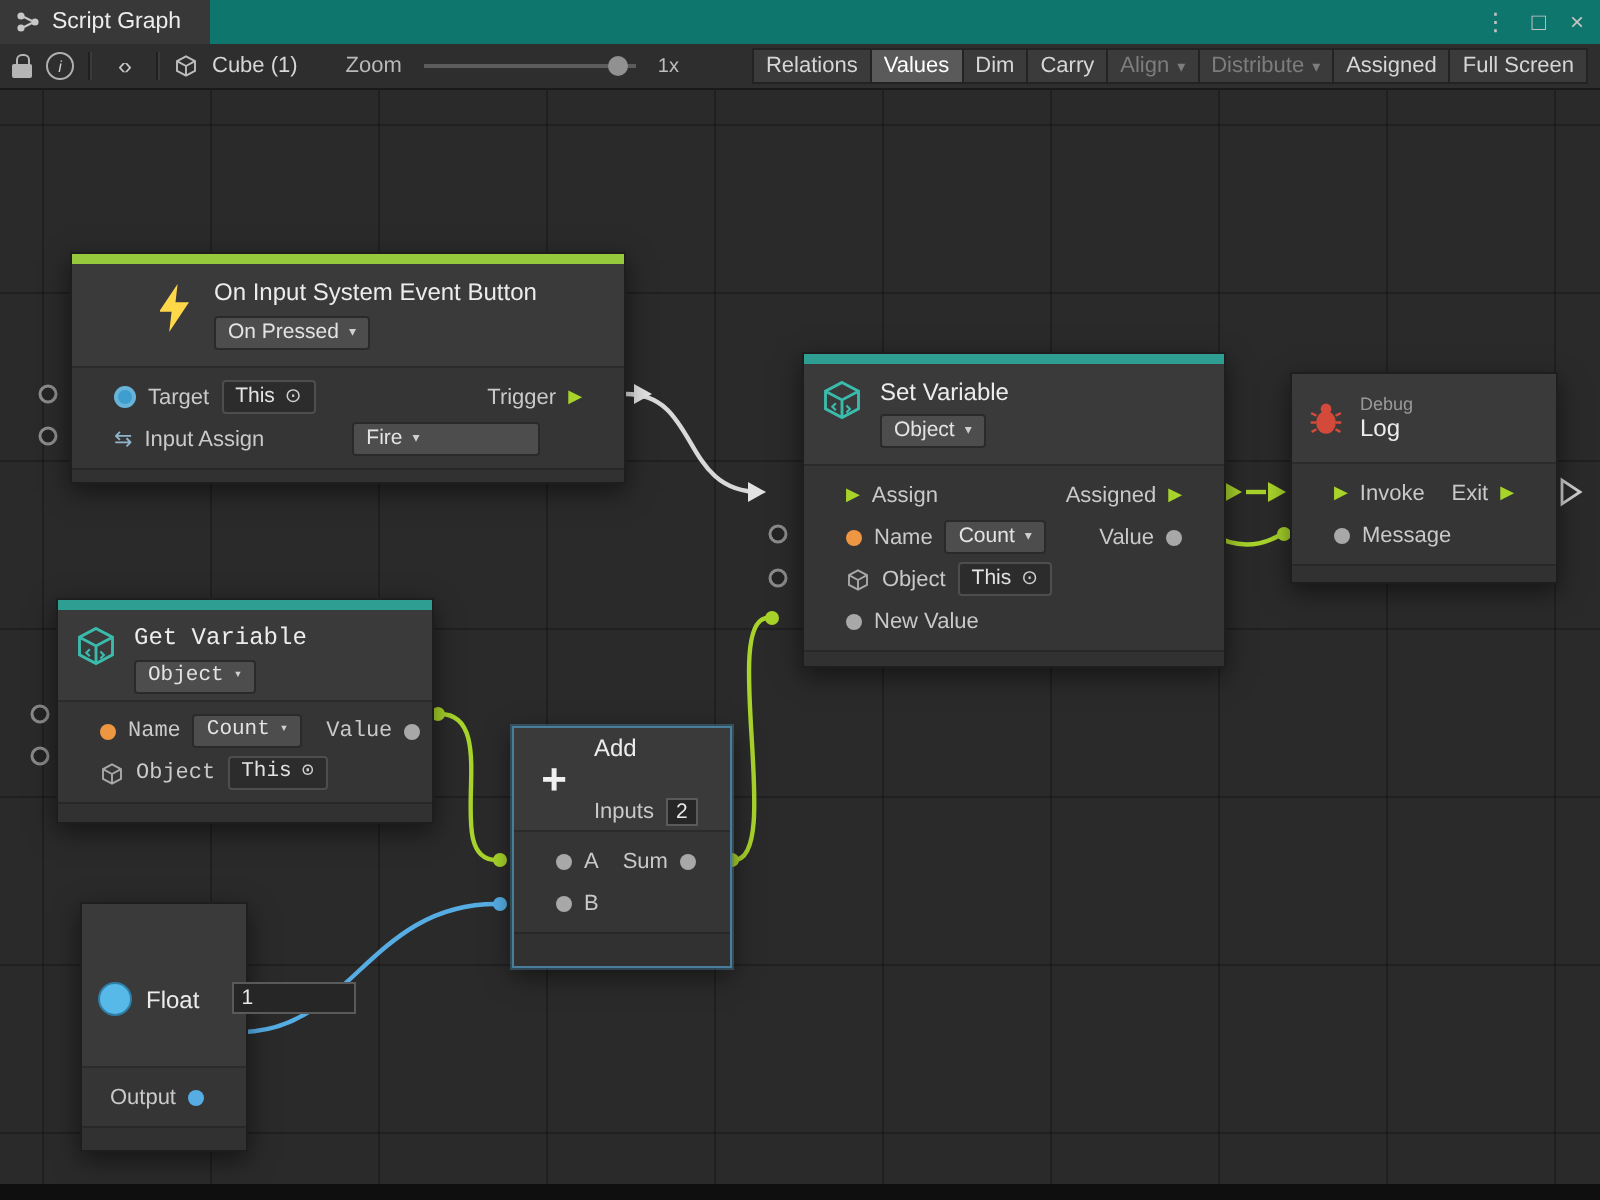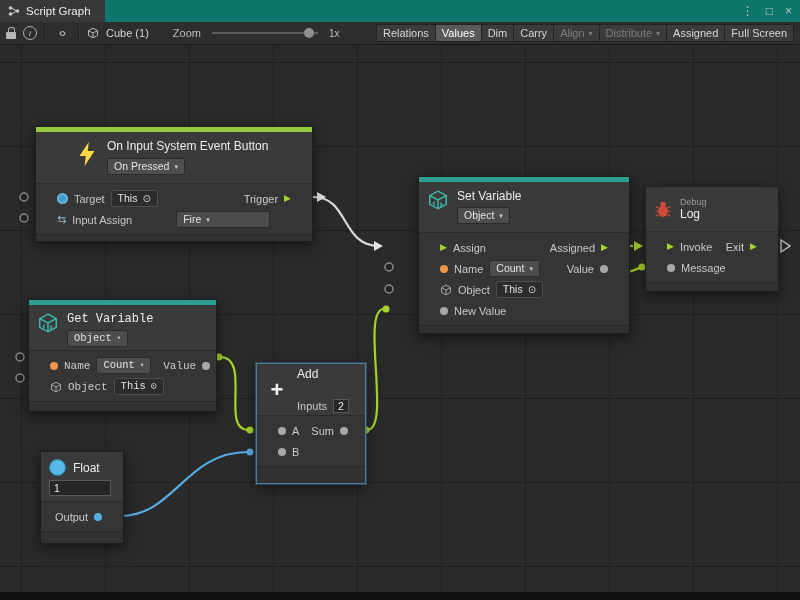--- a/index.html
+++ b/index.html
@@ -215,21 +215,21 @@
         <span>Input Assign</span>
         <span class="chip" style="width:80px;justify-content:flex-start;margin-left:38px;">
           <span>Fire</span>
           <span class="caret">▾</span>
         </span>
       </div>
     </div>
     <div class="n-footer" style="height:6px;"></div>
   </div>
 
-  <div class="node" style="left:418px;top:131px;width:210px;">
+  <div class="node" style="left:401px;top:131px;width:210px;">
     <div class="accent" style="background:#2E9E93;"></div>
     <div class="n-header" style="height:50px;">
       <svg width="22" height="22" viewBox="0 0 20 20">
         <path d="M10 2 L17.5 6 V14 L10 18 L2.5 14 V6 Z M2.5 6 L10 10 L17.5 6 M10 10 V18" fill="none" stroke="#3ABCAD" stroke-width="1.3"></path>
         <path d="M7.2 11.5 l-1.6 1.6 l1.6 1.6 M12 12.5 l1.6 1.6 l-1.6 1.6" fill="none" stroke="#3ABCAD" stroke-width="1"></path>
       </svg>
       <div>
         <div class="n-title">Set Variable</div>
         <div class="chip" style="margin-top:4px;">
           <span>Object</span>
@@ -364,21 +364,21 @@
       </div>
       <div class="row">
         <span class="dot gray"></span>
         <span>B</span>
       </div>
     </div>
     <div class="n-footer" style="height:16px;"></div>
   </div>
 
   <div class="node" style="left:40px;top:406px;width:82px;">
-    <div class="n-header" style="height:49px;flex-direction:column;gap:4px;">
+    <div class="n-header" style="height:49px;flex-direction:row;gap:16px;margin-top:32px;">
       <div style="display:flex;align-items:center;gap:7px;">
         <span class="float-circle"></span>
         <span class="n-title">Float</span>
       </div>
       <input class="field" style="width: 62px;" value="1">
     </div>
     <div class="n-body">
       <div class="row" style="justify-content:flex-end;">
         <span>Output</span>
         <span class="dot blue"></span>

